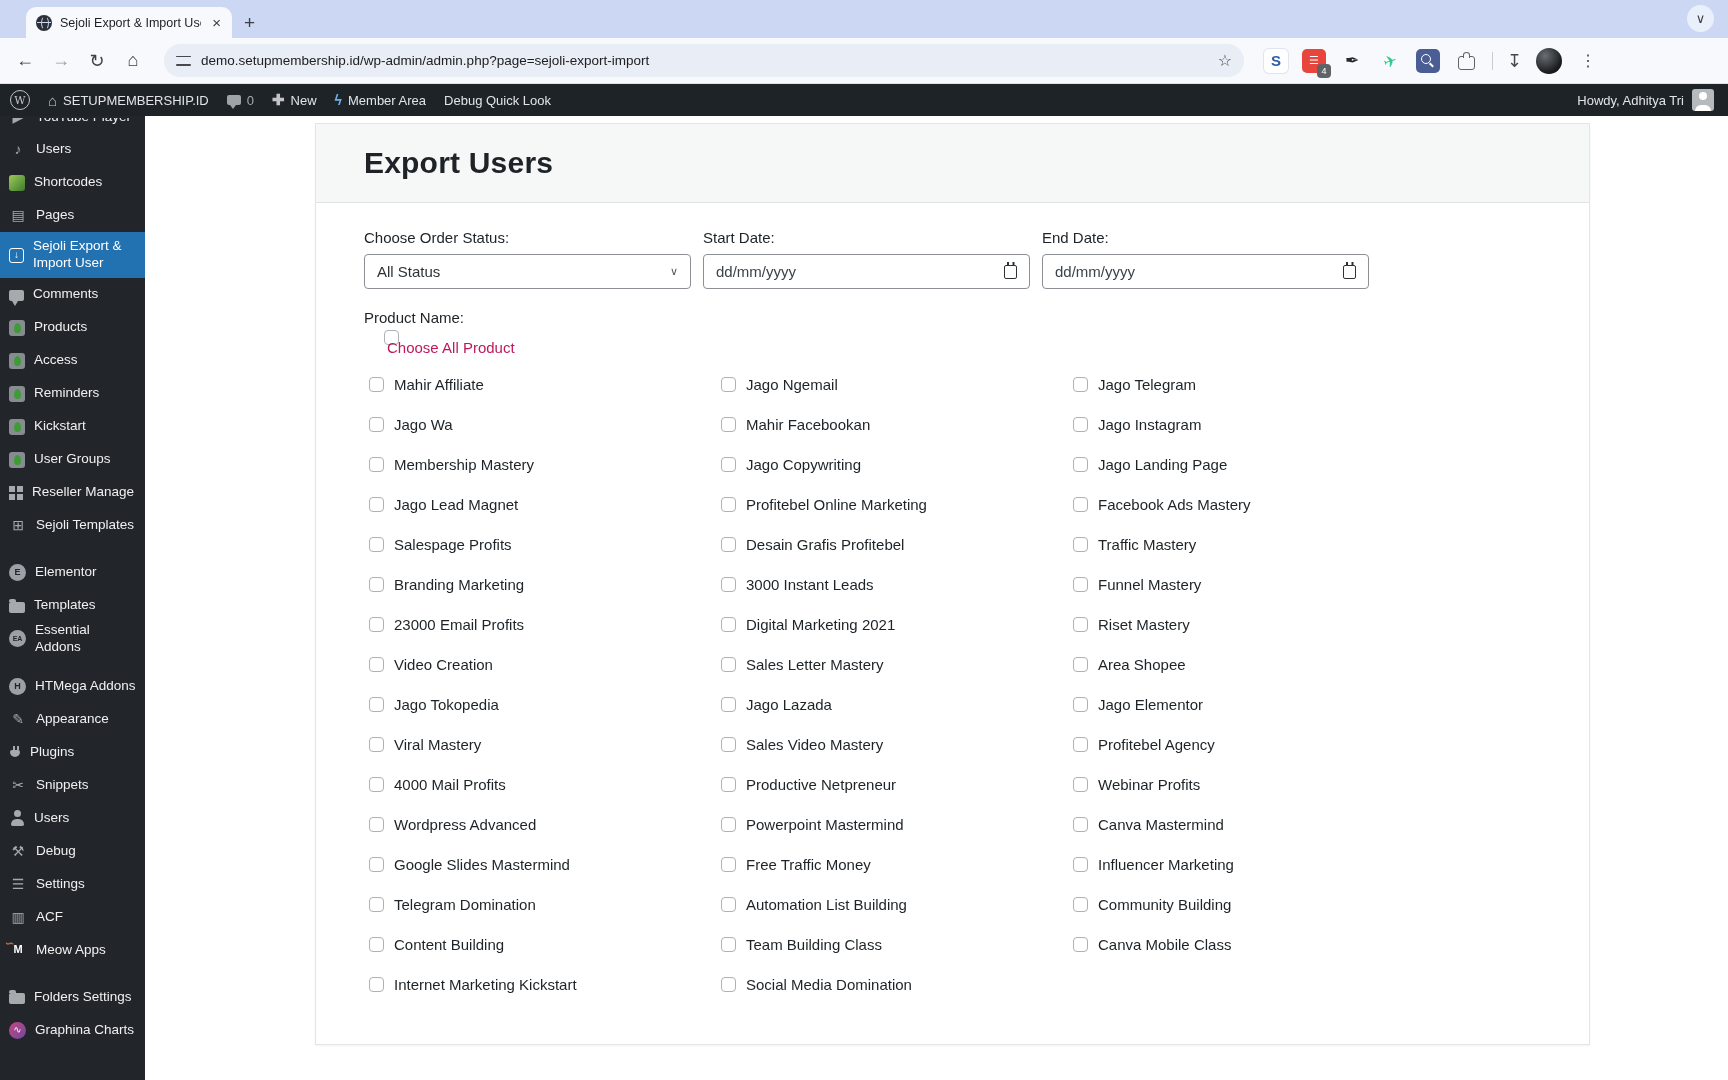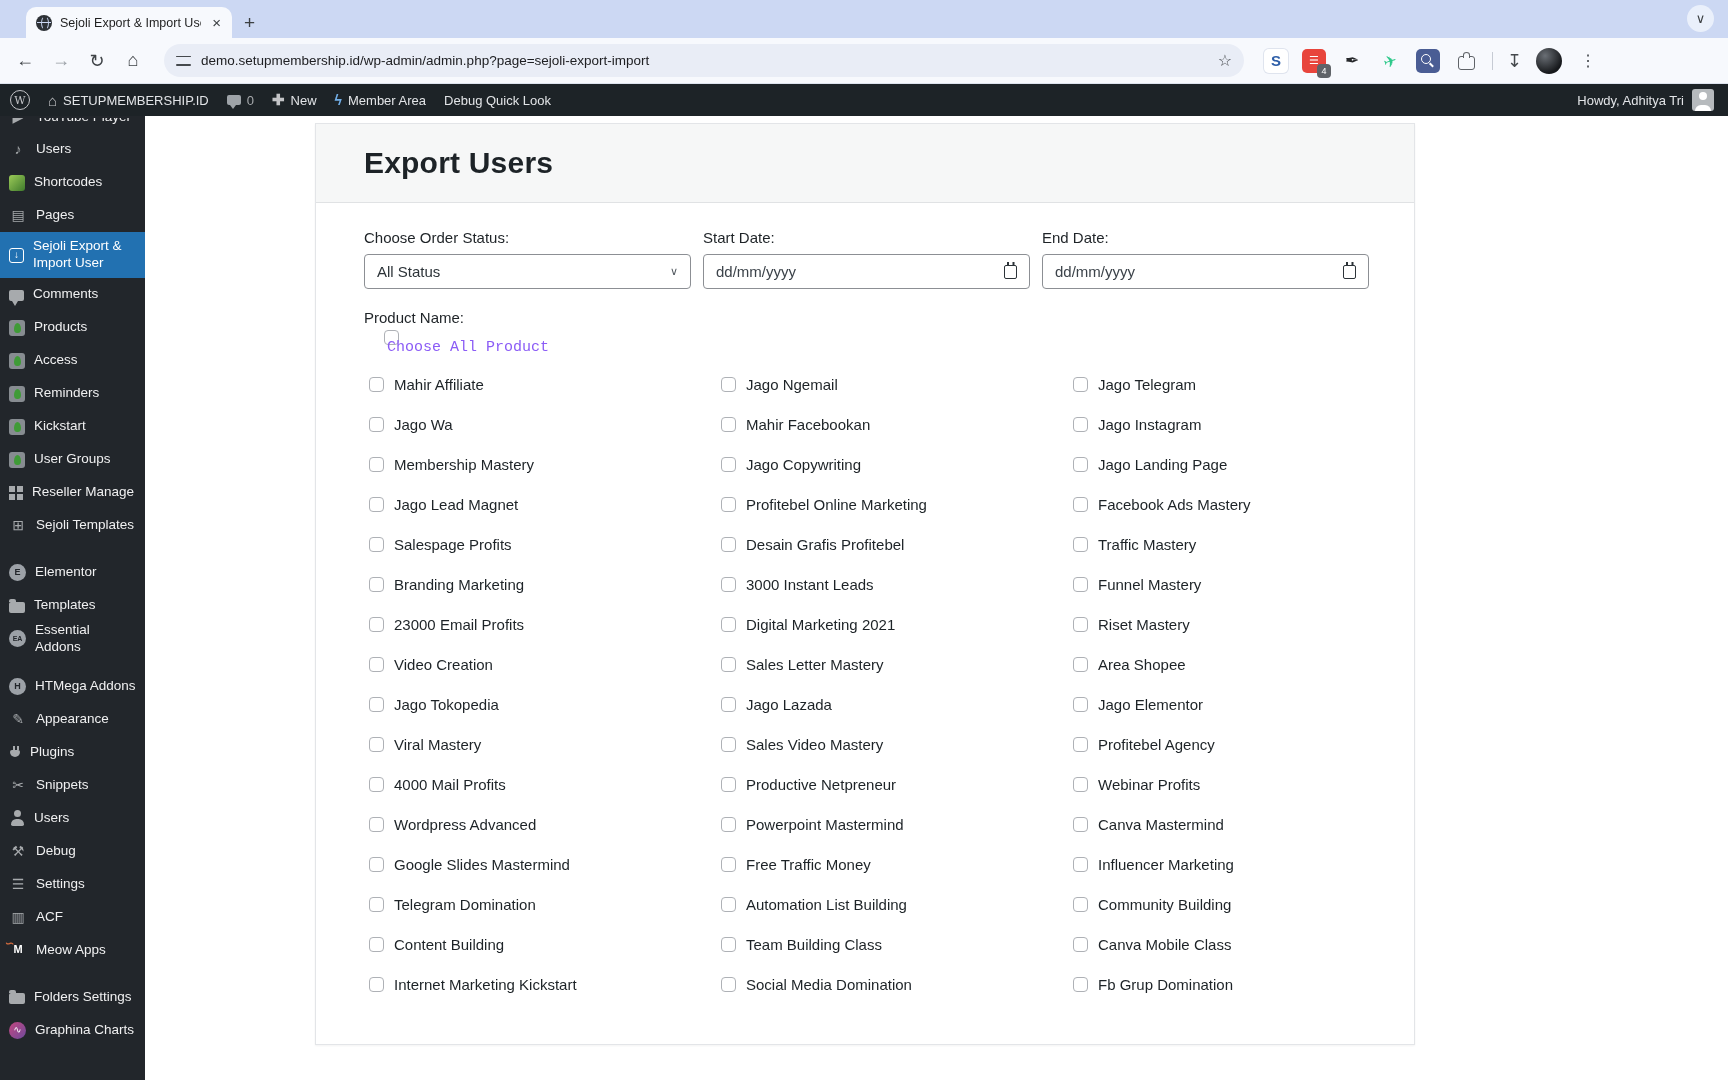--- a/index.html
+++ b/index.html
@@ -103,39 +103,39 @@
   .ic-folder { width:16px; height:11px; background:#a7aaad; border-radius:2px; position:relative; margin-top:3px; }
   .ic-folder::before { content:''; position:absolute; top:-3px; left:0; width:7px; height:3px; background:#a7aaad; border-radius:2px 2px 0 0; }
   .ic-person { width:16px; height:16px; position:relative; }
   .ic-person::before { content:''; position:absolute; top:0; left:4.5px; width:7px; height:7px; border-radius:50%; background:#a7aaad; }
   .ic-person::after { content:''; position:absolute; bottom:0; left:1.5px; width:13px; height:7px; border-radius:6px 6px 2px 2px; background:#a7aaad; }
   .ic-plug { width:12px; height:13px; position:relative; }
   .ic-plug::before { content:''; position:absolute; top:4px; left:1px; width:10px; height:7px; background:#a7aaad; border-radius:2px 2px 5px 5px; }
   .ic-plug::after { content:''; position:absolute; top:0; left:3.5px; width:2px; height:4px; background:#a7aaad; box-shadow:4px 0 #a7aaad; }
 
   .content { flex:1; background:#fff; position:relative; }
-  .card { margin:7px 12px 0 170px; width:1100px; background:#fff; border:1px solid #e3e5e8;
+  .card { margin:7px 12px 0 170px; width:1275px; background:#fff; border:1px solid #e3e5e8;
     box-shadow:0 1px 2px rgba(0,0,0,.05); }
   .card-head { background:#f6f7f7; border-bottom:1px solid #e0e2e4; padding:22px 48px; }
   .card-head h1 { margin:0; font-size:30px; font-weight:600; color:#1d2327; letter-spacing:.2px; }
   .card-body { padding:26px 48px 40px 48px; }
 
   .filters { display:grid; grid-template-columns:327px 327px 327px; column-gap:12px; }
   .f-label { font-size:15px; color:#1e2327; margin-bottom:8px; }
   .control { height:35px; border:1px solid #8c8f94; border-radius:4px; background:#fff;
     display:flex; align-items:center; padding:0 12px; font-size:15px; color:#2c3338; justify-content:space-between; }
   .chev { font-size:11px; color:#50575e; }
   .date-ph { color:#3c434a; }
   .cal { width:13px; height:14px; border:1.6px solid #2c3338; border-radius:2px; position:relative; flex:0 0 auto; }
   .cal::before { content:''; position:absolute; top:-4px; left:2px; width:1.8px; height:3px; background:#2c3338; box-shadow:5.5px 0 #2c3338; }
 
   .product-label { font-size:15px; color:#1e2327; margin-top:20px; }
   .choose-all { margin:4px 0 0 20px; }
   .choose-all input { display:block; margin:0 0 0 2px; }
-  .ca-label { display:block; margin:-6px 0 0 3px; font-size:15px; color:#8b5cf6;font-family:Liberation Mono, monospace; }
+  .ca-label { display:block; margin:-6px 0 0 3px; font-size:15px; color:#be185d; }
 
   input[type=checkbox] { appearance:none; -webkit-appearance:none; width:15px; height:15px;
     border:1.5px solid #aeb1b6; border-radius:4px; background:#fff; margin:0; flex:0 0 auto; }
 
   .product-grid { display:grid; grid-template-columns:352px 352px 352px; margin-top:8px; }
   .p-col { display:flex; flex-direction:column; }
   .p-item { display:flex; align-items:center; gap:10px; height:40px; padding-left:5px;
     font-size:15px; color:#1d2327; }
 </style>
 </head>
@@ -544,23 +544,19 @@
                   <span>Influencer Marketing</span>
                 </label>
                 <label class="p-item">
                   <input type="checkbox" style="">
                   <span>Community Building</span>
                 </label>
                 <label class="p-item">
                   <input type="checkbox" style="">
                   <span>Canva Mobile Class</span>
                 </label>
-                <label class="p-item">
-                  <input type="checkbox" style="">
-                  <span>Fb Grup Domination</span>
-                </label>
               </div>
             </div>
         </div>
       </div>
     </div>
   </div>
 </div>
 
 </body></html>

